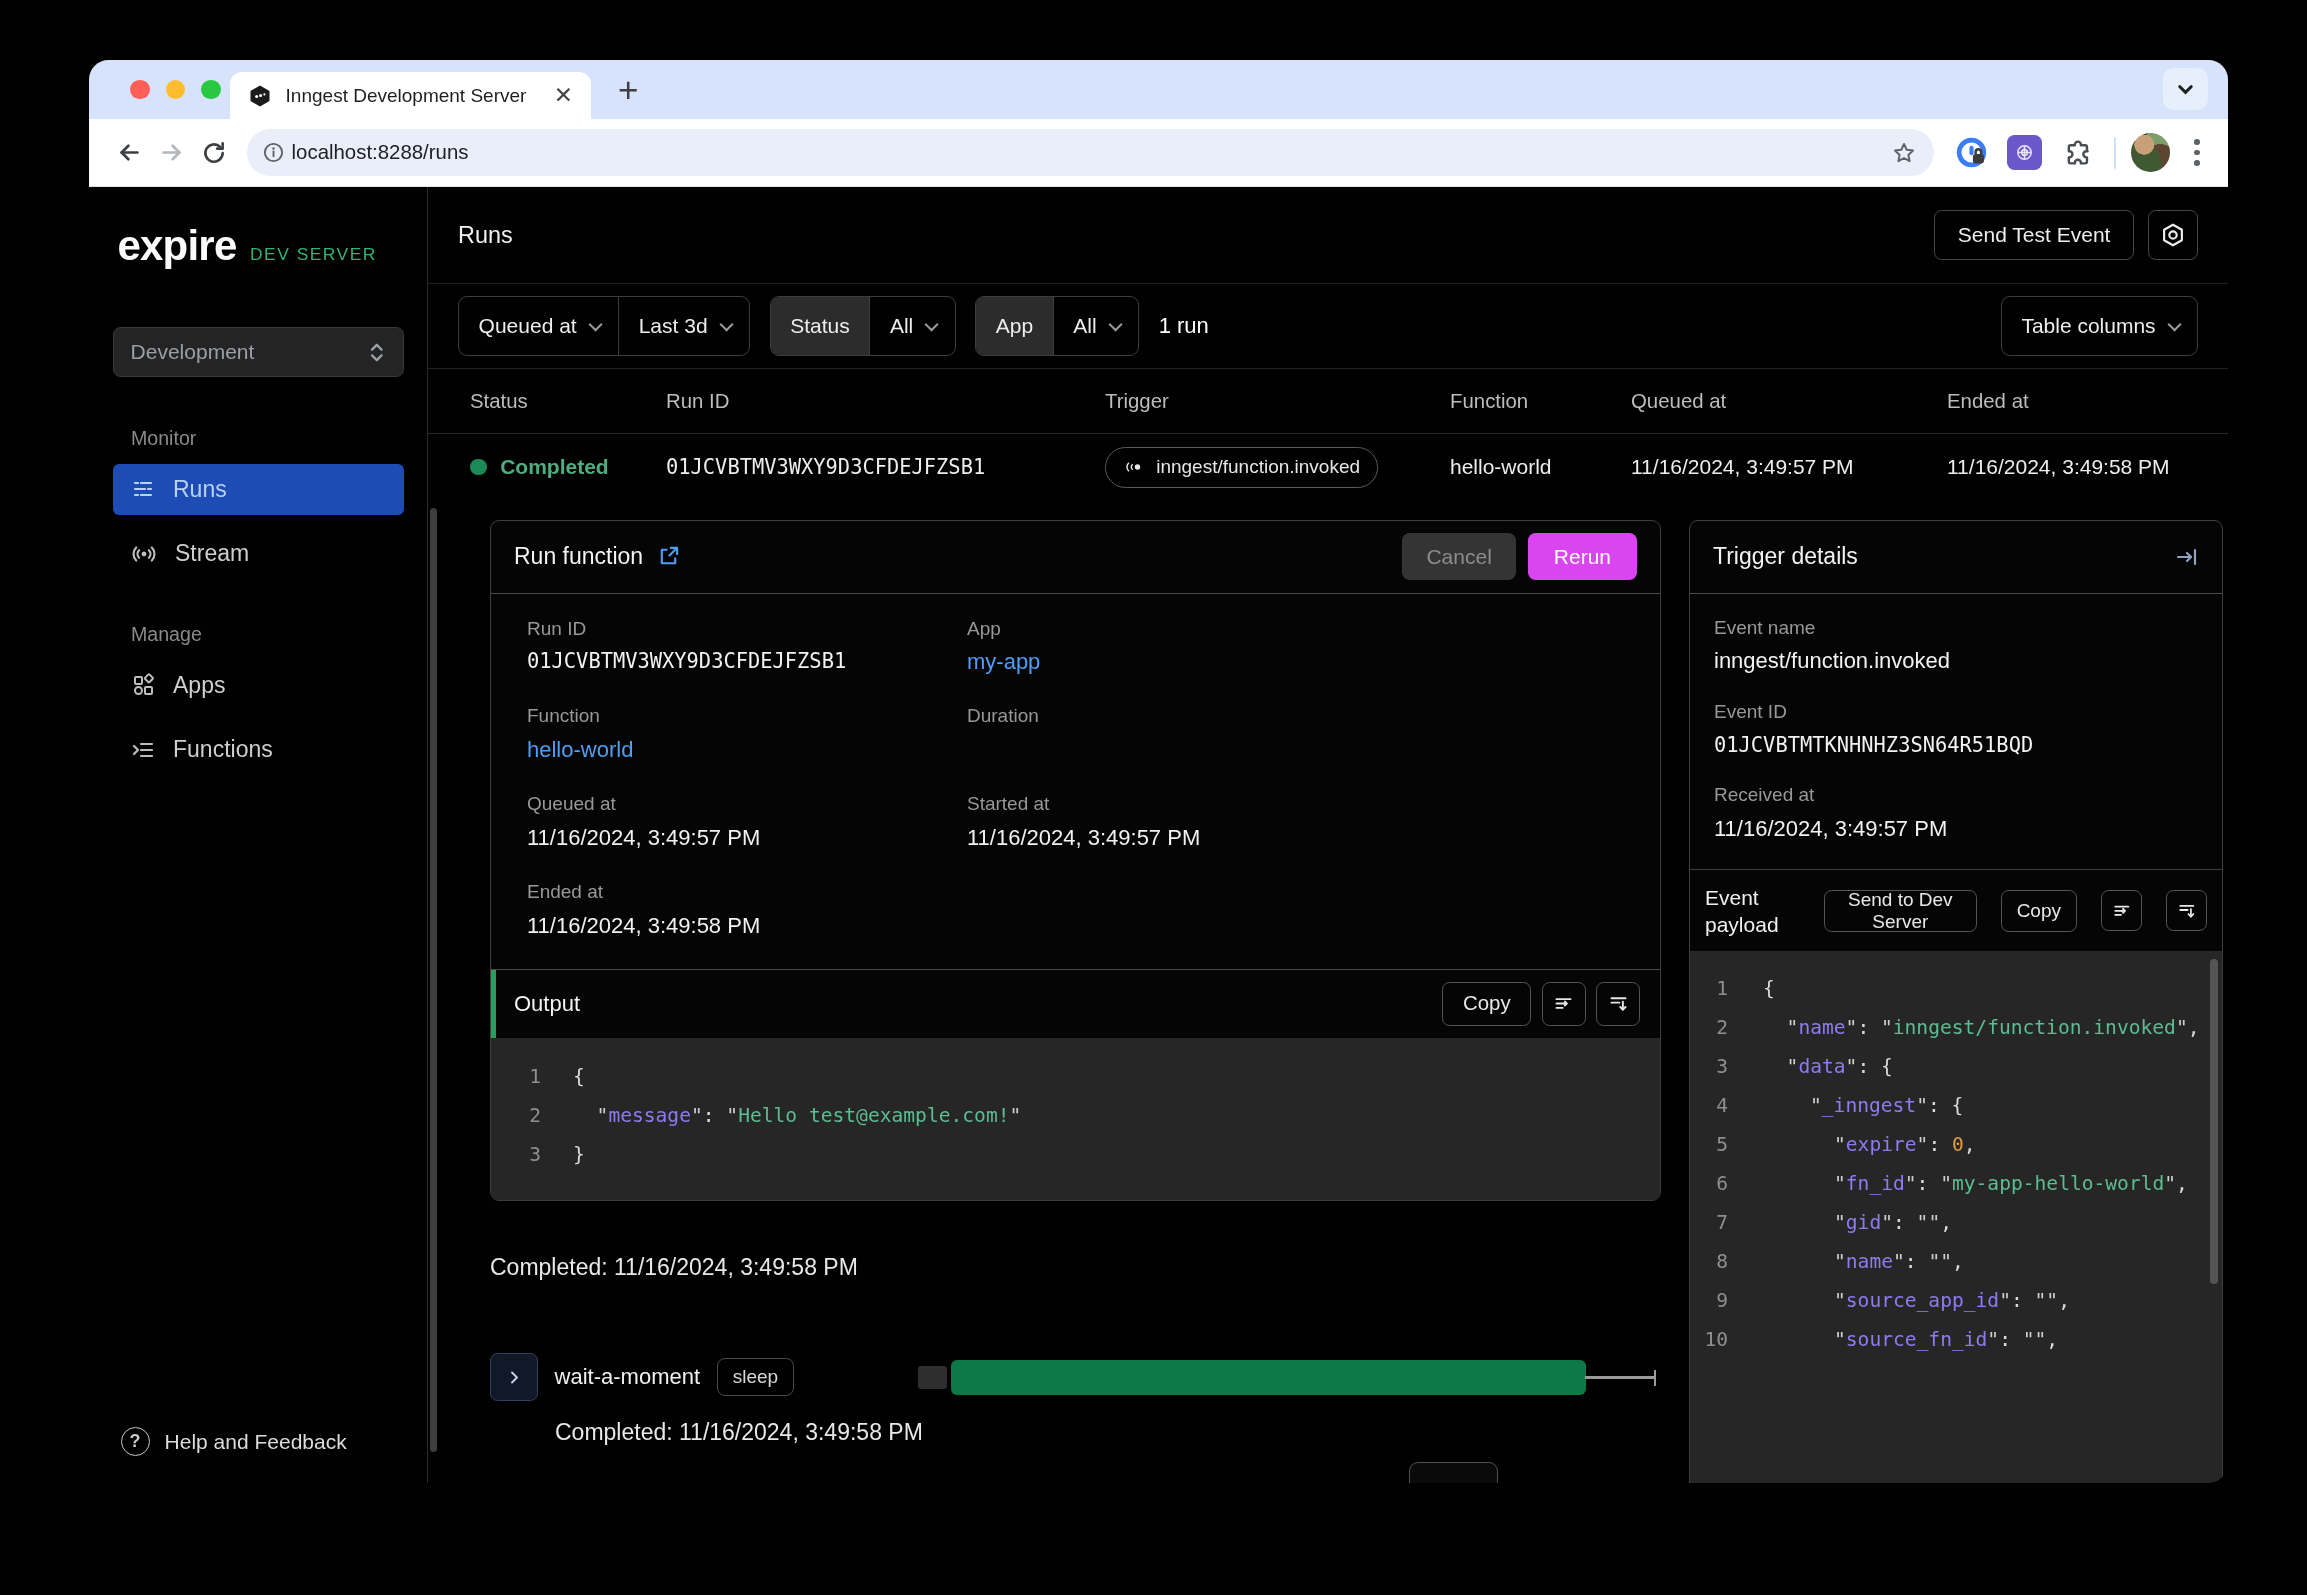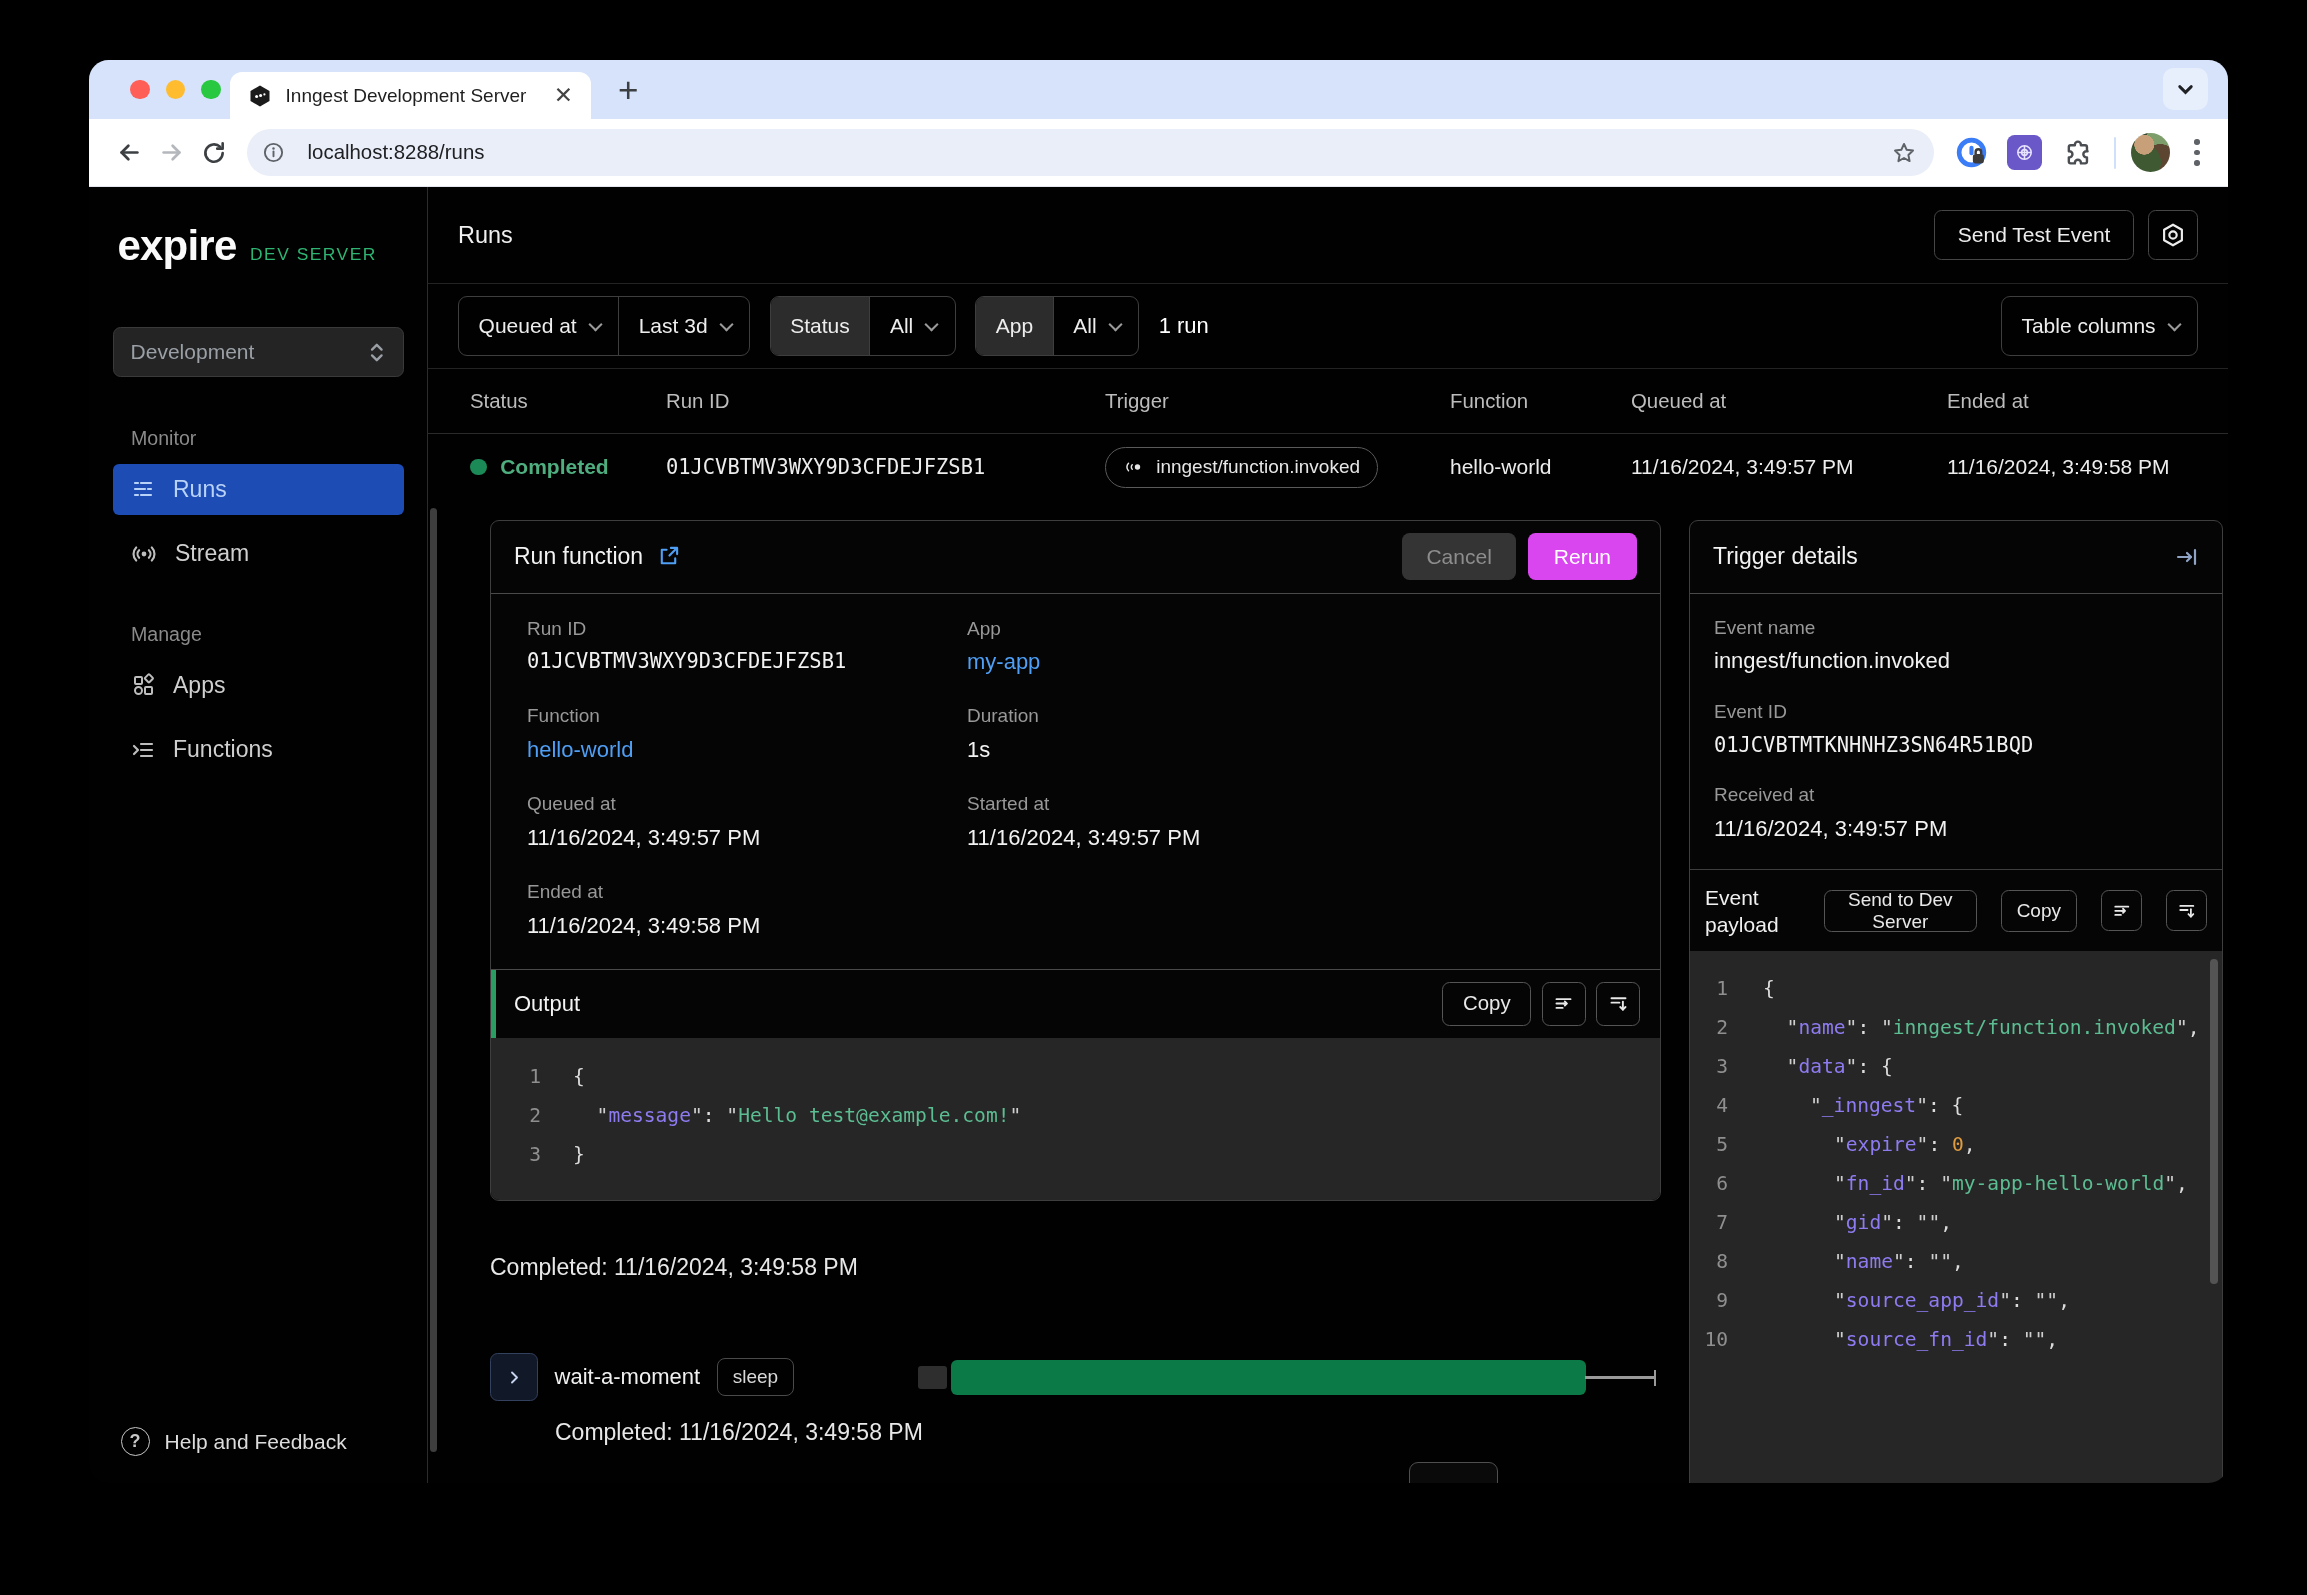--- a/index.html
+++ b/index.html
@@ -13,21 +13,21 @@
   .l-red{background:#ff5f57}.l-yel{background:#febc2e}.l-grn{background:#28c840}
   .tab{position:absolute;left:141px;bottom:0;width:361px;height:47px;background:#fff;border-radius:12px 12px 0 0;display:flex;align-items:center;padding:0 18px;}
   .tab-title{font-size:19px;color:#1f1f1f;margin-left:13.6px;flex:1;white-space:nowrap;overflow:hidden;}
   .tab-close{font-size:23px;color:#444;line-height:1;}
   .newtab{position:absolute;left:529px;top:50%;transform:translateY(-50%);font-size:35px;color:#3c4043;font-weight:300;}
   .tabsearch{position:absolute;right:19.6px;top:8.3px;width:45px;height:42px;background:#e7eefc;border-radius:10.6px;display:flex;align-items:center;justify-content:center;}
 
   .toolbar{height:68px;background:#fff;display:flex;align-items:center;padding:0 19.6px;border-bottom:0.8px solid #e3e6ec;}
   .navic{width:42px;height:42px;display:flex;align-items:center;justify-content:center;flex:none;}
   .omnibox{flex:1;height:47px;background:#e9eef8;border-radius:23.4px;display:flex;align-items:center;padding:0 12px 0 9px;margin:0 12px;min-width:0;}
-  .url{font-size:20.4px;color:#202124;flex:1;margin-left:17px;white-space:nowrap;overflow:hidden;}
+  .url{font-size:20.4px;color:#202124;flex:1;margin-left:1px;white-space:nowrap;overflow:hidden;}
   .tb-right{display:flex;align-items:center;gap:15px;flex:none;padding-left:4.5px;}
   .ext-purple{width:35px;height:35px;border-radius:7.6px;background:#6a58c9;display:flex;align-items:center;justify-content:center;}
   .tb-div{width:2.3px;height:32px;background:#cfe0fa;border-radius:1.5px;}
   .avatar{width:39px;height:39px;border-radius:50%;background:
     radial-gradient(circle at 34% 30%,#c7a07a 0 26%,transparent 27%),
     radial-gradient(circle at 30% 75%,#3f5a33 0 45%,transparent 46%),
     radial-gradient(circle at 75% 70%,#5c4632 0 40%,transparent 41%),
     radial-gradient(circle at 70% 25%,#7d9e6b 0 35%,transparent 36%),#384a2e;}
   .kebab{display:flex;flex-direction:column;gap:5.3px;align-items:center;width:23px;}
   .kebab i{width:5.3px;height:5.3px;border-radius:50%;background:#5f6368;}
@@ -385,21 +385,20 @@
               <div class="field">
                   <div class="flabel">App</div>
                   <div class="fvalue link">my-app</div>
                 </div>
               <div class="field">
                   <div class="flabel">Function</div>
                   <div class="fvalue link">hello-world</div>
                 </div>
               <div class="field">
                   <div class="flabel">Duration</div>
-                  <div class="fvalue">1s</div>
                 </div>
               <div class="field">
                   <div class="flabel">Queued at</div>
                   <div class="fvalue">11/16/2024, 3:49:57 PM</div>
                 </div>
               <div class="field">
                   <div class="flabel">Started at</div>
                   <div class="fvalue">11/16/2024, 3:49:57 PM</div>
                 </div>
               <div class="field" style="grid-column:1;">

